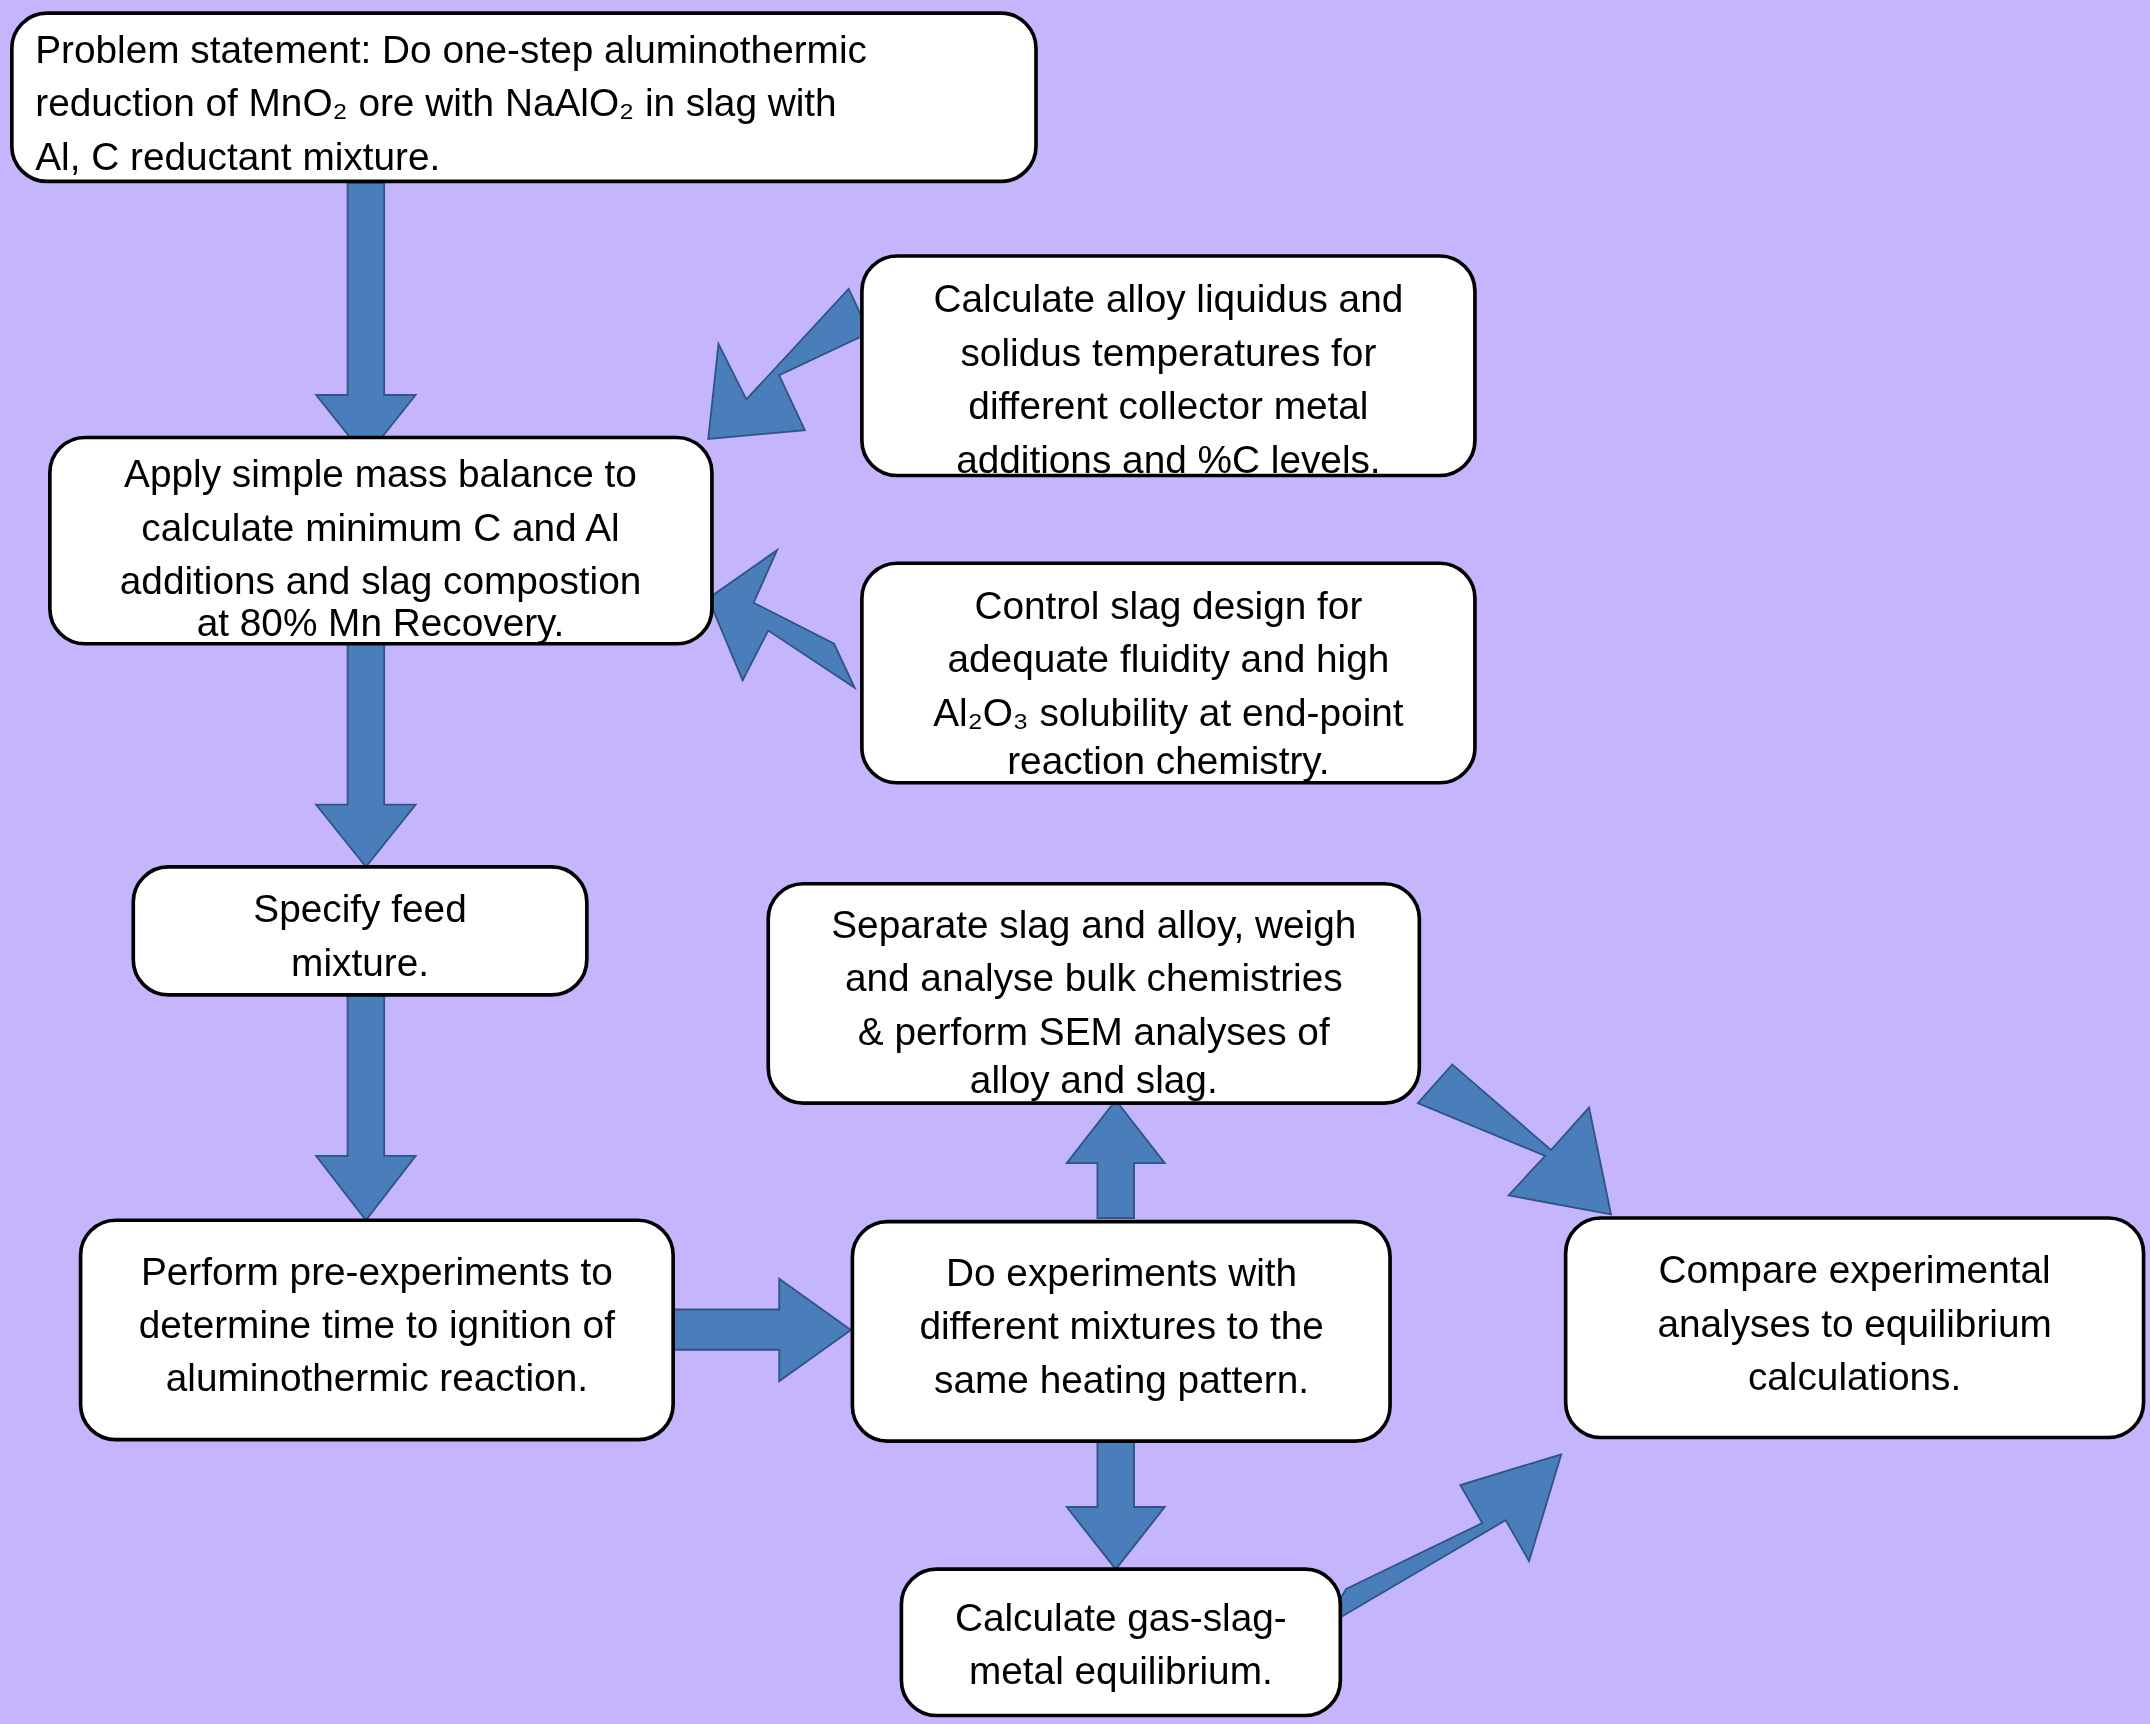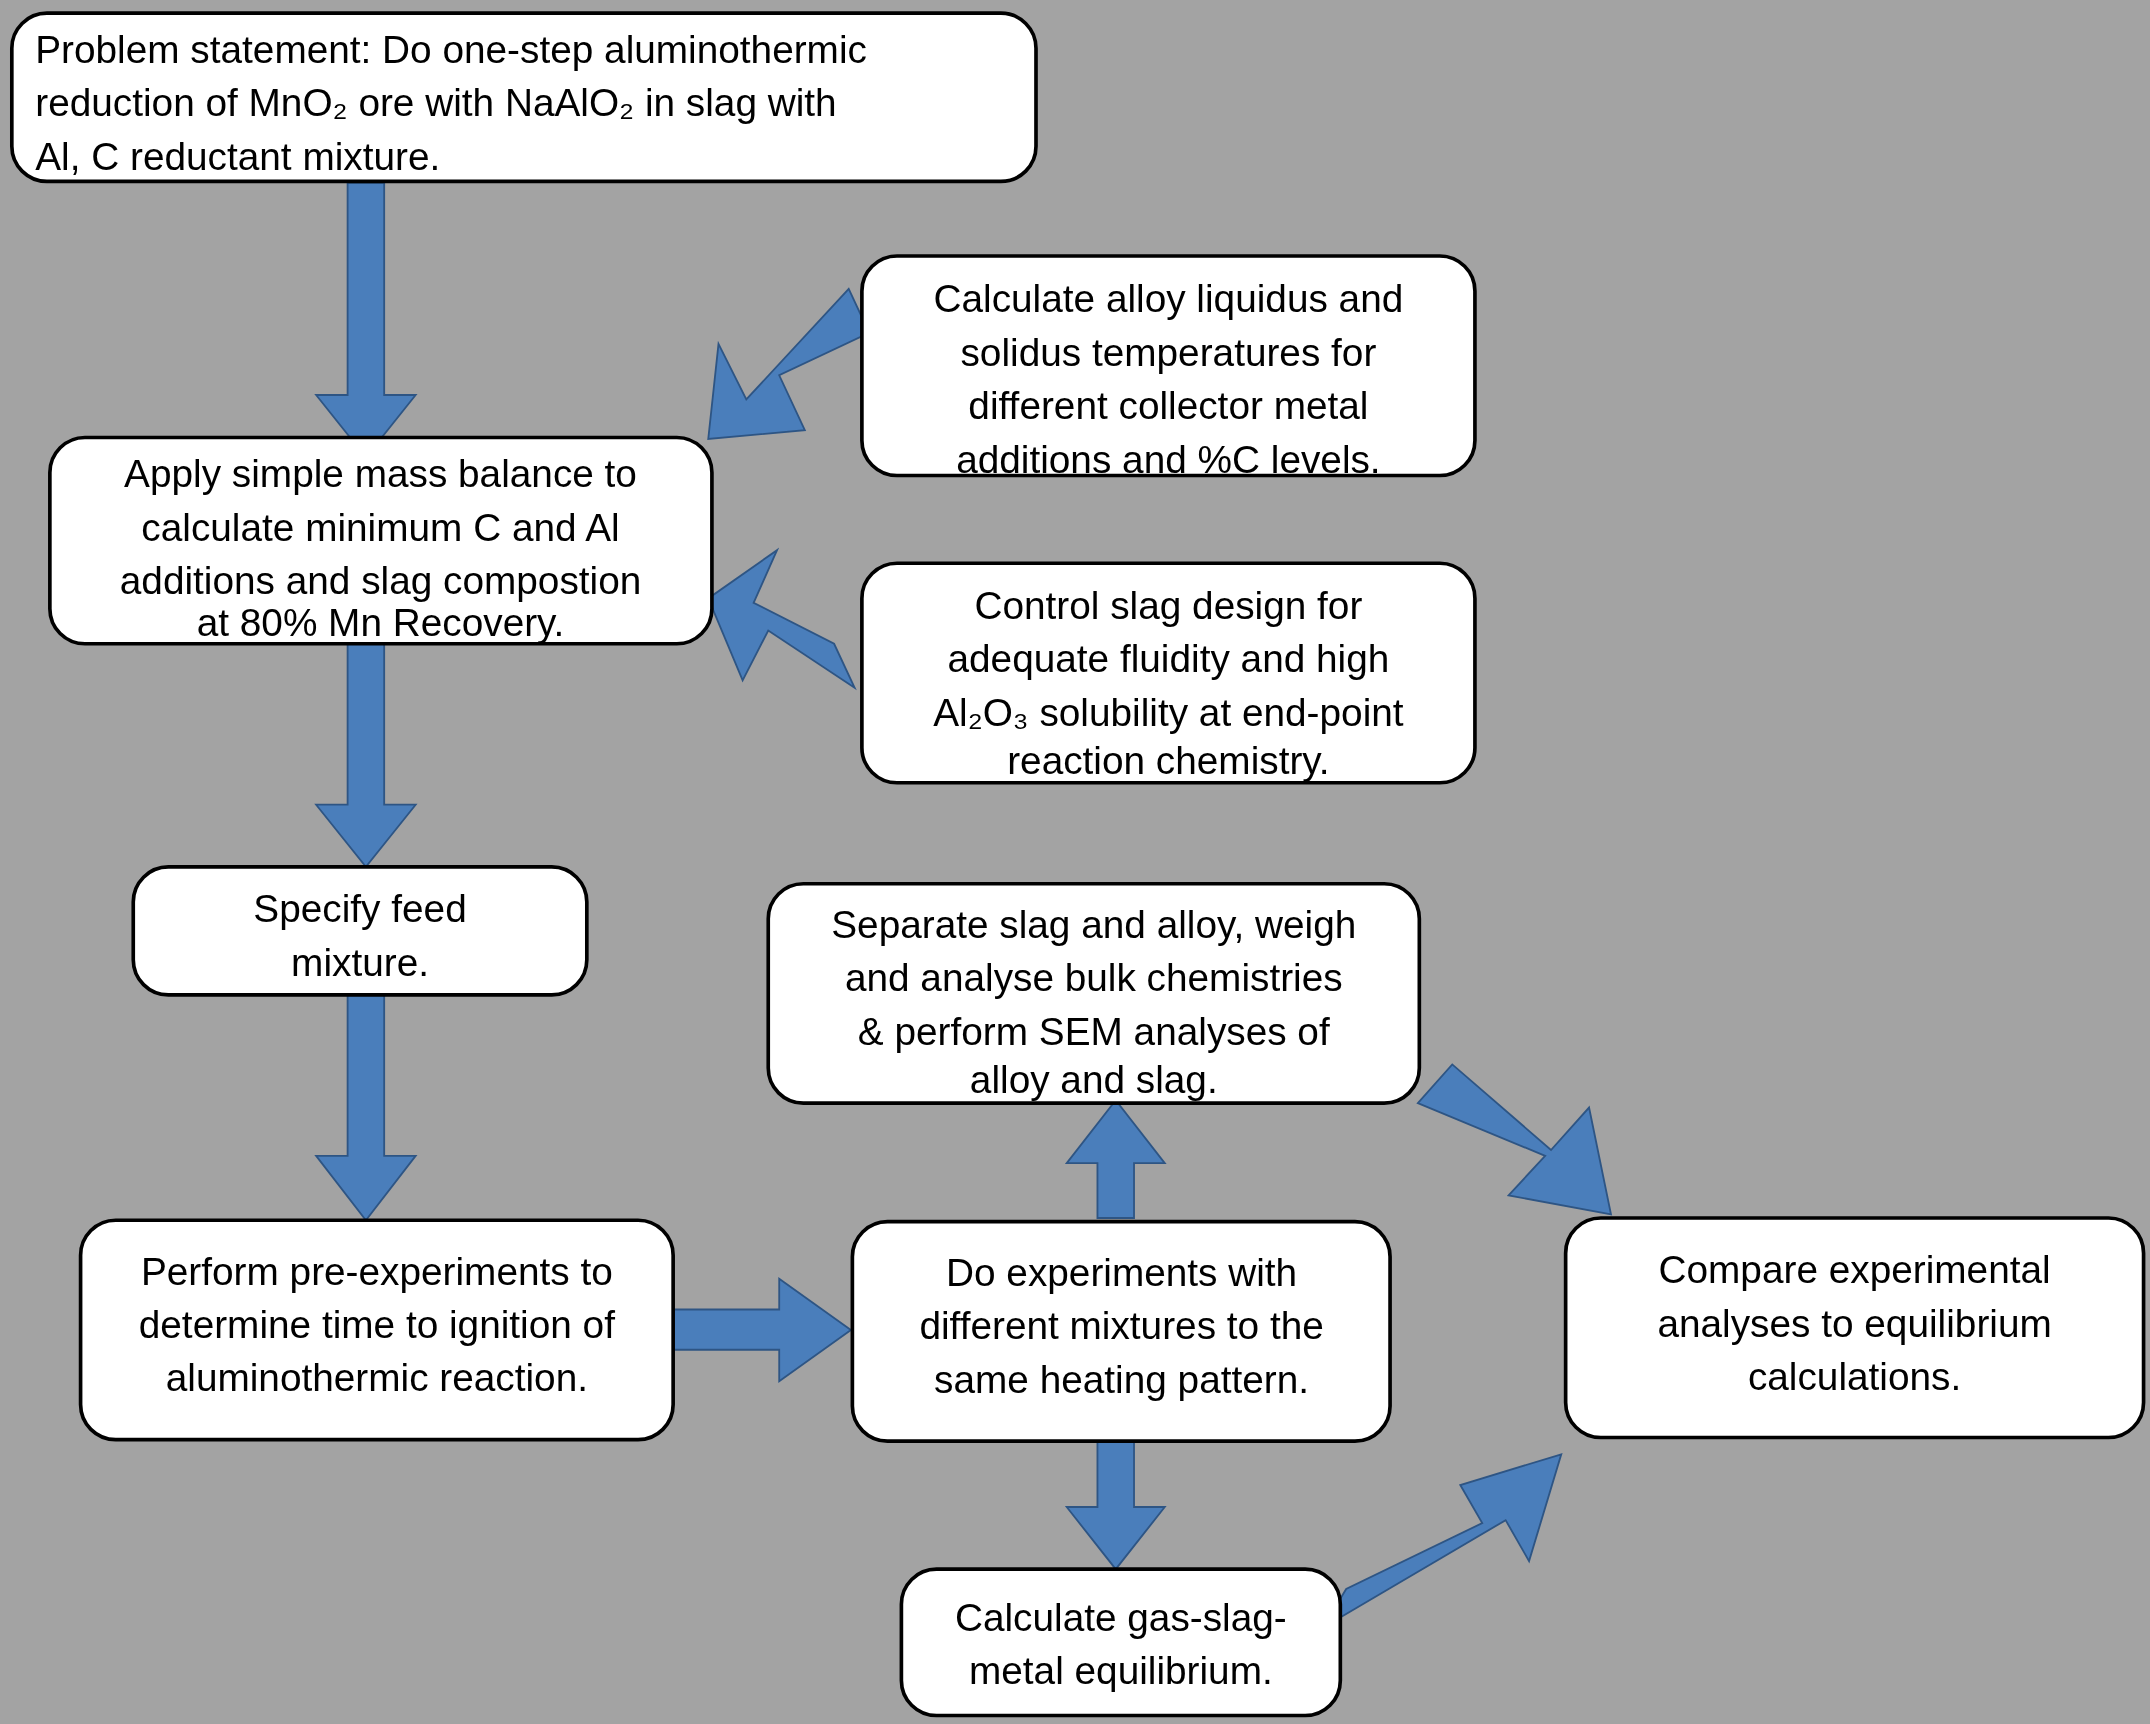--- a/index.html
+++ b/index.html
@@ -8,21 +8,21 @@
     padding: 0;
     background: #ffffff;
   }
   body {
     font-family: "Liberation Sans", "DejaVu Sans", sans-serif;
   }
   #flow-root {
     position: relative;
     width: 2151px;
     height: 1725px;
-    background: #a3a3a3;
+    background: #c4b5fd;
     overflow: hidden;
   }
   #flow-svg {
     position: absolute;
     top: 0;
     left: 0;
     width: 2151px;
     height: 1725px;
     display: block;
   }

